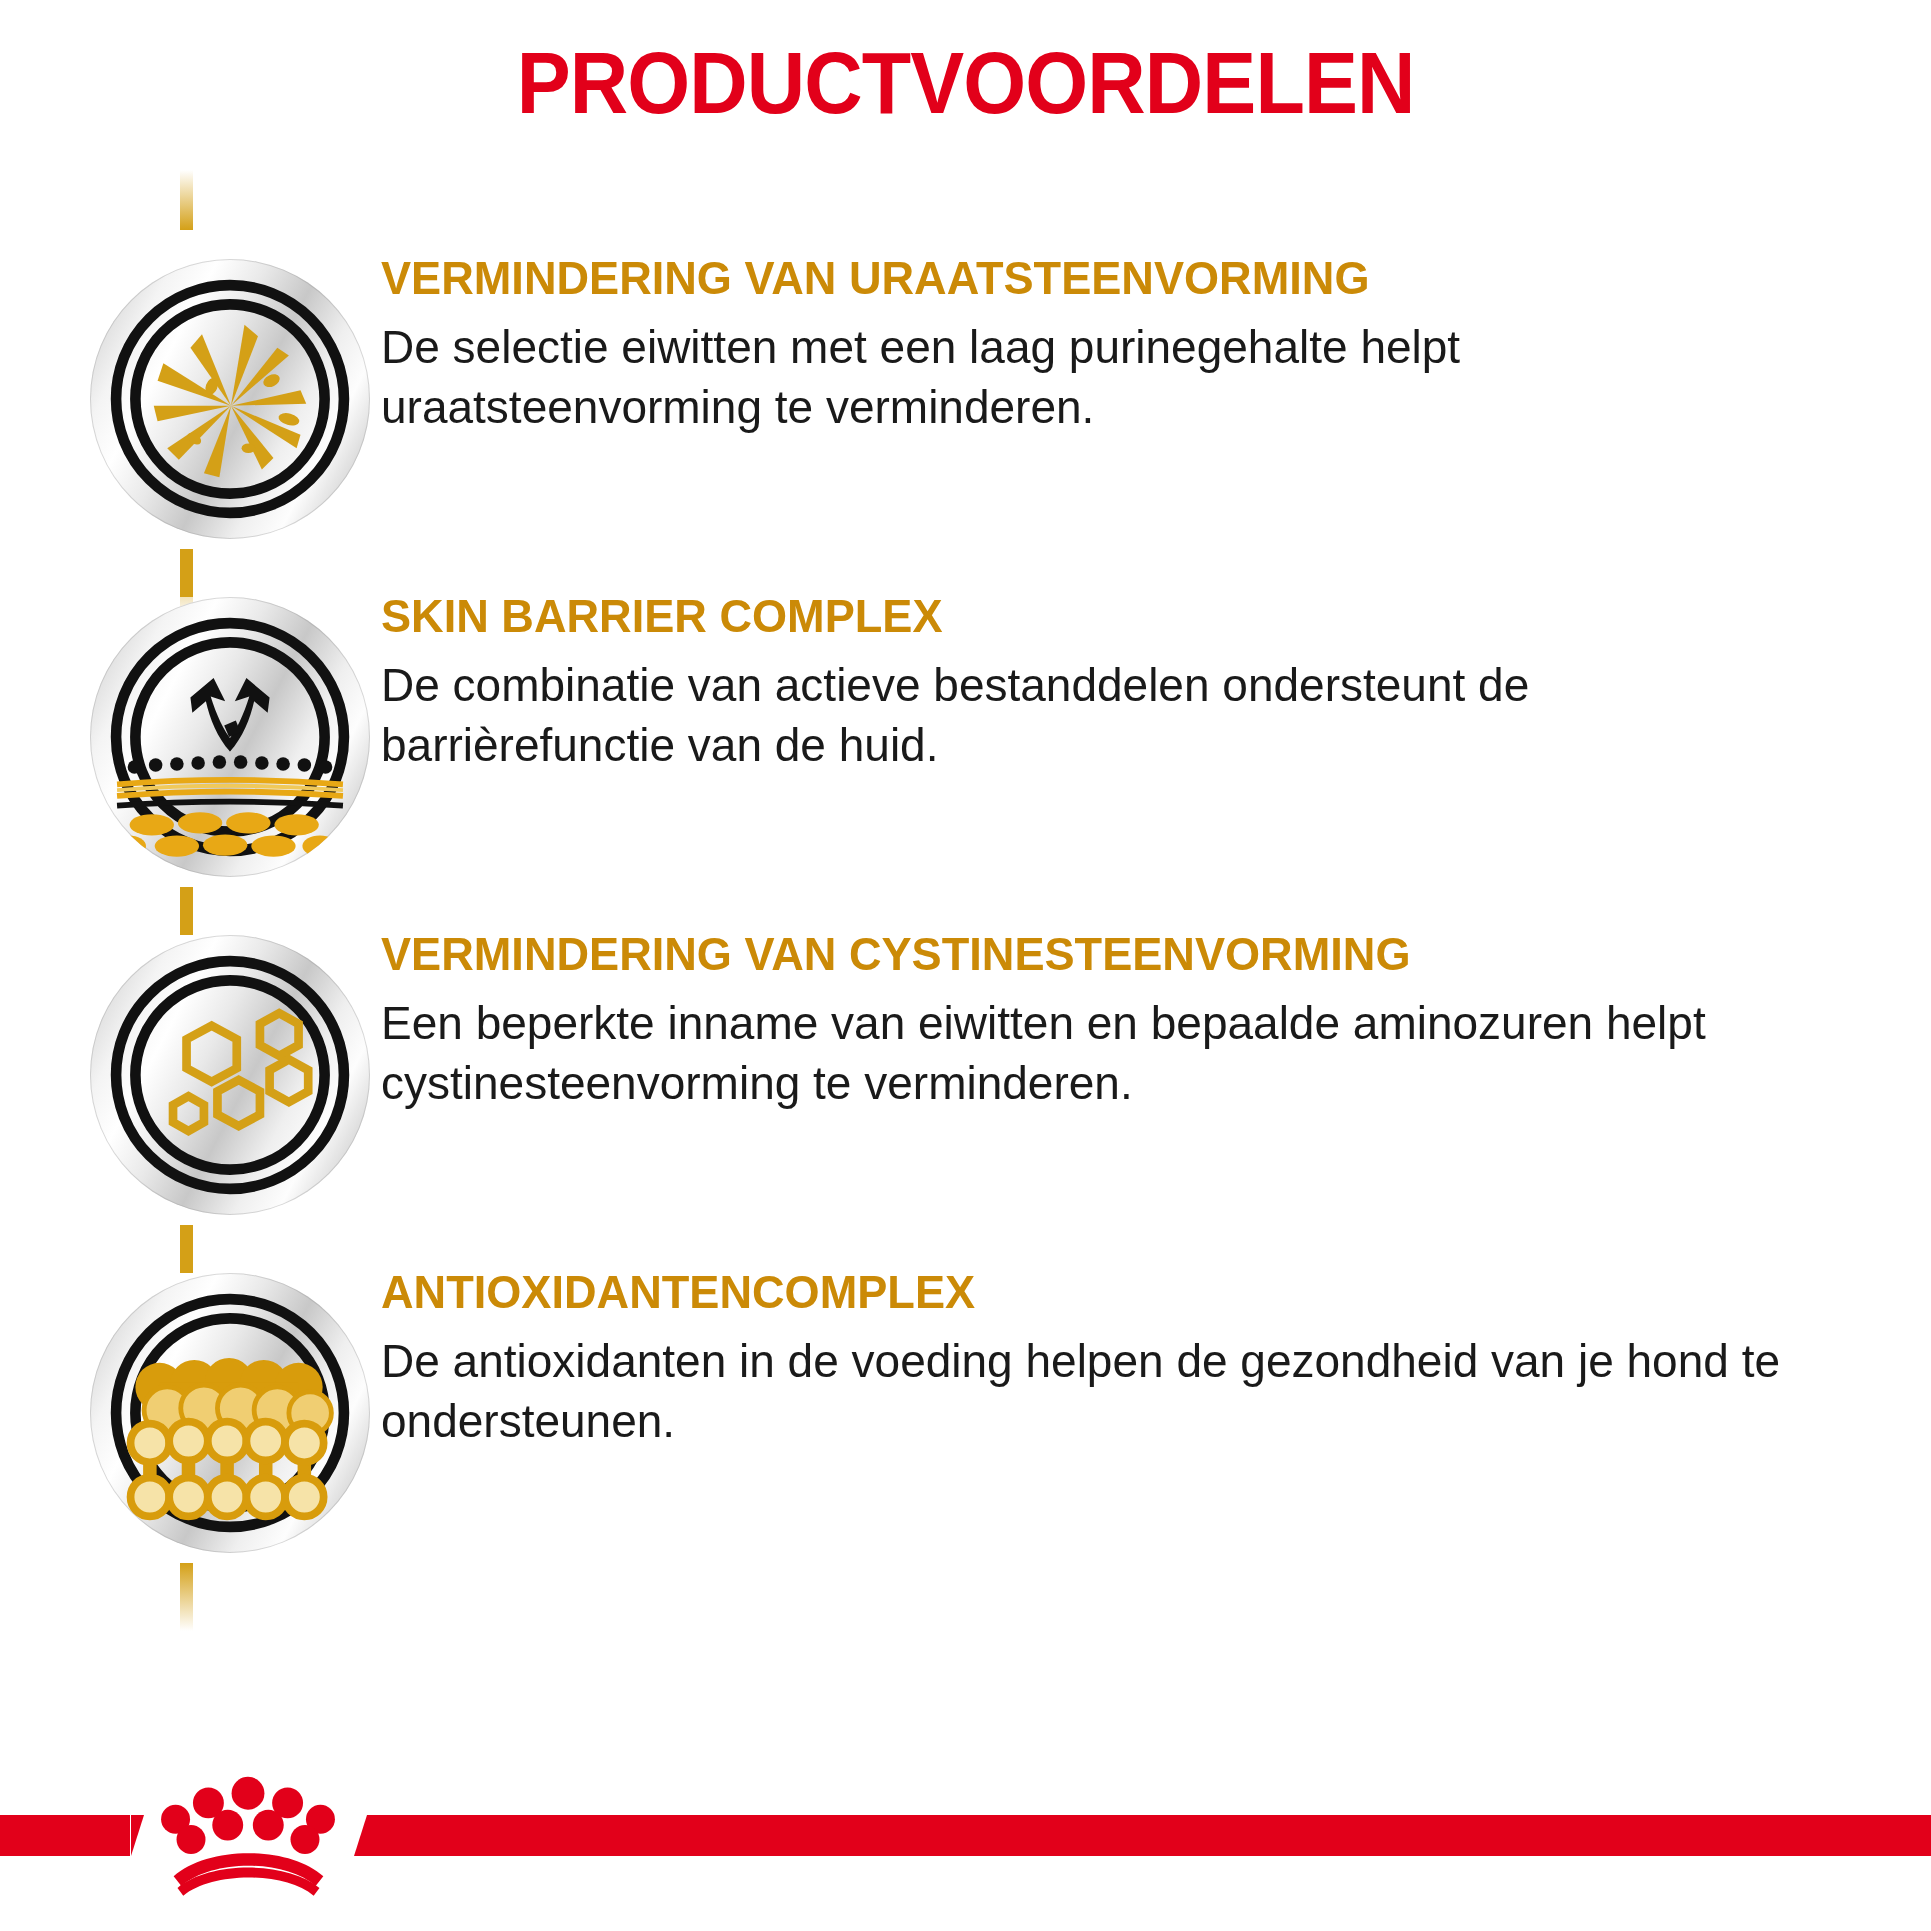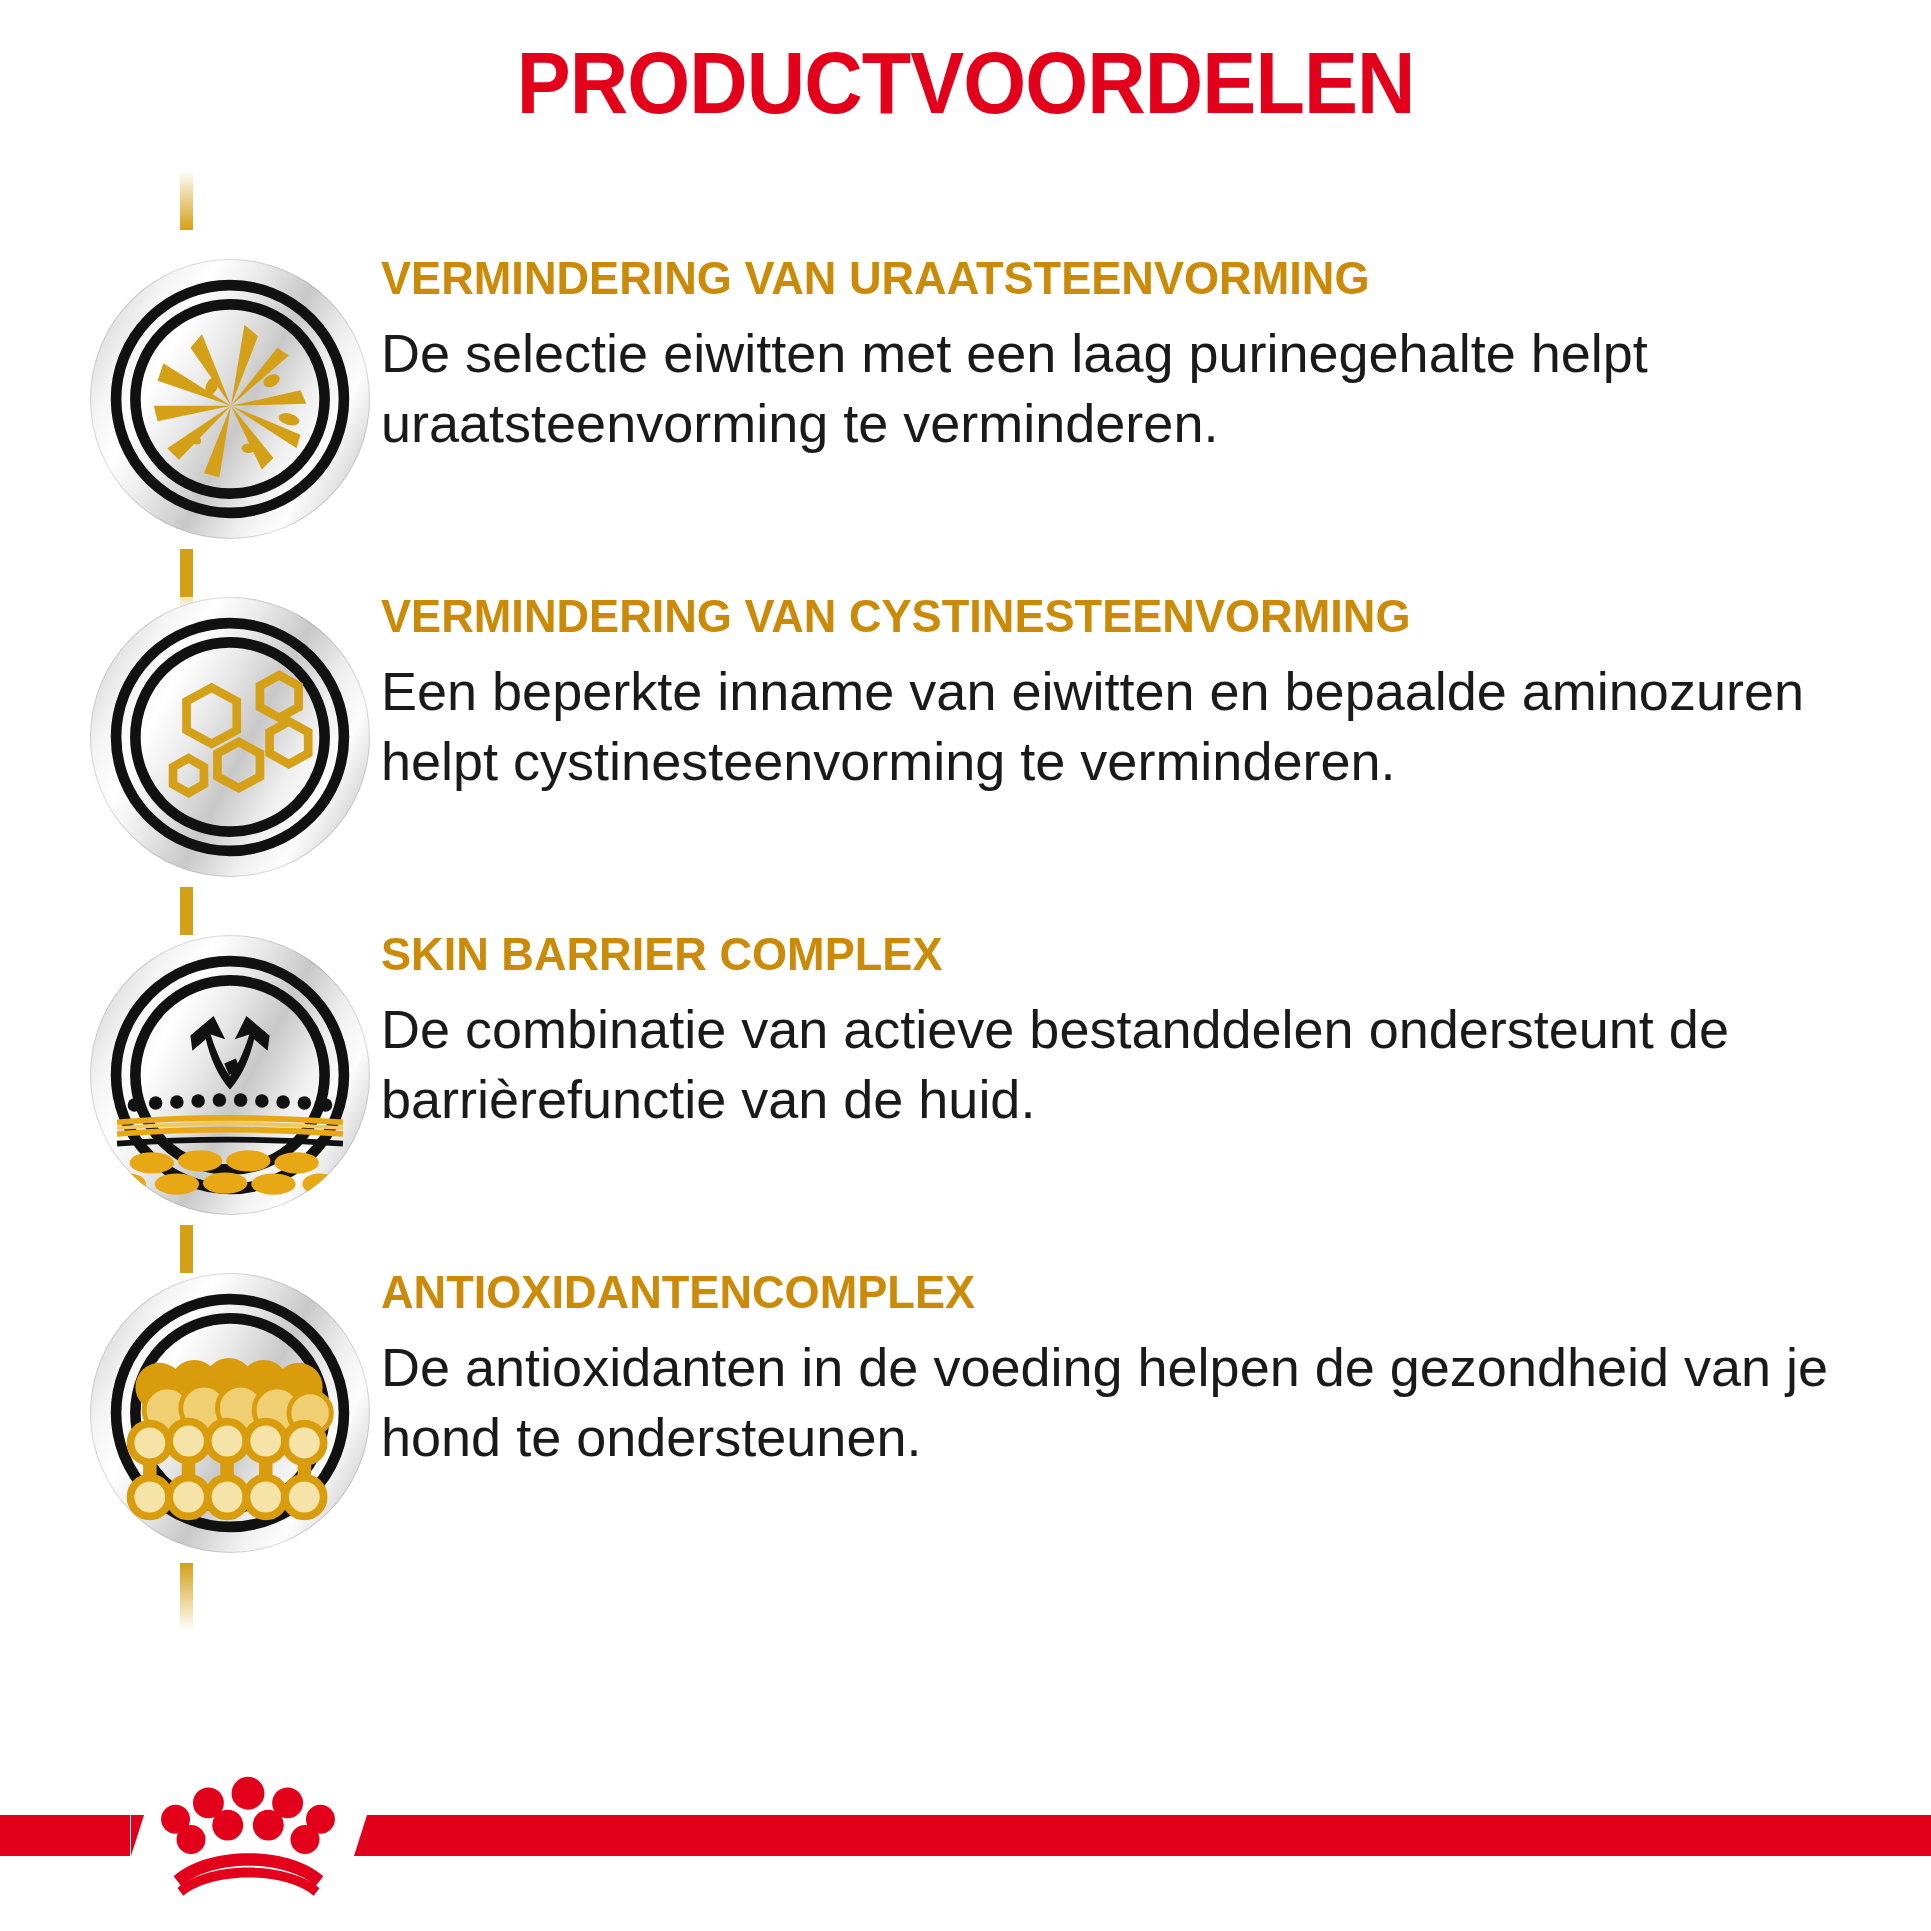--- a/index.html
+++ b/index.html
@@ -130,21 +130,21 @@
     letter-spacing: 0px;
     transform: scaleX(0.96);
     transform-origin: left center;
     white-space: nowrap;
     margin: 0 0 15.4px 0;
   }
 
   .benefit-body {
     font-family: "Liberation Sans", sans-serif;
     font-weight: 400;
-    font-size: 54px;
+    font-size: 46px;
     line-height: 1.30;
     color: #1a1a1a;
     margin: 0;
     max-width: 1448px;
   }
 
   
   .footer {
     position: absolute;
     left: 0;
@@ -243,100 +243,100 @@
         <div class="connector" style="top:319px; height:48px;"></div>
         <div class="medal">
           <svg viewBox="0 0 290 290" xmlns="http://www.w3.org/2000/svg">
             <circle cx="145" cy="145" r="118" fill="none" stroke="#111111" stroke-width="11"></circle>
             <g fill="none" stroke="#111111" stroke-width="11" stroke-linecap="butt">
               <path d="M 145 47 A 98 98 0 0 0 47 145"></path>
               <path d="M 145 47 A 98 98 0 0 1 243 145"></path>
               <path d="M 145 243 A 98 98 0 0 1 47 145"></path>
               <path d="M 145 243 A 98 98 0 0 0 243 145"></path>
             </g>
-            <g fill="none" stroke="#d4a017" stroke-width="9" stroke-linejoin="miter">
-
-              <polygon points="100,108 126,94 152,108 152,138 126,152 100,138"></polygon>
-
-              <polygon points="176,92 196,81 216,92 216,114 196,125 176,114"></polygon>
-
-              <polygon points="186,140 206,129 226,140 226,162 206,173 186,162"></polygon>
-
-              <polygon points="132,162 154,150 176,162 176,186 154,198 132,186"></polygon>
-
-              <polygon points="86,176 102,167 118,176 118,194 102,203 86,194"></polygon>
+
+            <g fill="#111111">
+              <path d="M145 160 C 132 146 124 126 120 108 L106 120 L104 104 L128 84 L140 108 L125 103 C131 122 138 138 148 150 Z"></path>
+              <path d="M145 160 C 158 146 166 126 170 108 L184 120 L186 104 L162 84 L150 108 L165 103 C159 122 152 138 142 150 Z"></path>
+              <path d="M139 133 l12 -5 l5 12 l-12 5 z"></path>
+            </g>
+
+            <g fill="#111111">
+              <circle cx="46" cy="176" r="7"></circle>
+                <circle cx="68" cy="174" r="7"></circle>
+              <circle cx="90" cy="173" r="7"></circle>
+                <circle cx="112" cy="172" r="7"></circle>
+              <circle cx="134" cy="171" r="7"></circle>
+                <circle cx="156" cy="171" r="7"></circle>
+              <circle cx="178" cy="172" r="7"></circle>
+                <circle cx="200" cy="173" r="7"></circle>
+              <circle cx="222" cy="174" r="7"></circle>
+                <circle cx="244" cy="176" r="7"></circle>
+            </g>
+
+            <g stroke="#e8a815" fill="none" stroke-width="6">
+              <path d="M28 194 Q145 185 262 194"></path>
+              <path d="M28 206 Q145 197 262 206"></path>
+            </g>
+            <g stroke="#f0c95a" fill="none" stroke-width="4">
+              <path d="M28 200 Q145 191 262 200"></path>
+            </g>
+            <path d="M28 216 Q145 208 262 216" stroke="#111111" stroke-width="6" fill="none"></path>
+
+            <g fill="#e8a815">
+              <ellipse cx="64" cy="236" rx="23" ry="11"></ellipse>
+              <ellipse cx="114" cy="234" rx="23" ry="11"></ellipse>
+              <ellipse cx="164" cy="234" rx="23" ry="11"></ellipse>
+              <ellipse cx="214" cy="236" rx="23" ry="11"></ellipse>
+              <ellipse cx="90" cy="258" rx="23" ry="11"></ellipse>
+              <ellipse cx="140" cy="257" rx="23" ry="11"></ellipse>
+              <ellipse cx="190" cy="258" rx="23" ry="11"></ellipse>
+              <ellipse cx="40" cy="258" rx="18" ry="11"></ellipse>
+              <ellipse cx="238" cy="258" rx="18" ry="11"></ellipse>
             </g>
           </svg>
         </div>
       </div>
       <div class="text-col">
-        <h2 class="benefit-heading">VERMINDERING VAN CYSTINESTEENVORMING</h2>
-        <p class="benefit-body">Een beperkte inname van eiwitten en bepaalde aminozuren helpt cystinesteenvorming te verminderen.</p>
+        <h2 class="benefit-heading">SKIN BARRIER COMPLEX</h2>
+        <p class="benefit-body">De combinatie van actieve bestanddelen ondersteunt de barrièrefunctie van de huid.</p>
       </div>
     </div>
 
     <div class="benefit-row">
       <div class="icon-col">
         <div class="connector" style="top:-19.3px; height:48px;"></div>
         <div class="connector" style="top:319px; height:48px;"></div>
         <div class="medal">
           <svg viewBox="0 0 290 290" xmlns="http://www.w3.org/2000/svg">
             <circle cx="145" cy="145" r="118" fill="none" stroke="#111111" stroke-width="11"></circle>
             <g fill="none" stroke="#111111" stroke-width="11" stroke-linecap="butt">
               <path d="M 145 47 A 98 98 0 0 0 47 145"></path>
               <path d="M 145 47 A 98 98 0 0 1 243 145"></path>
               <path d="M 145 243 A 98 98 0 0 1 47 145"></path>
               <path d="M 145 243 A 98 98 0 0 0 243 145"></path>
             </g>
-
-            <g fill="#111111">
-              <path d="M145 160 C 132 146 124 126 120 108 L106 120 L104 104 L128 84 L140 108 L125 103 C131 122 138 138 148 150 Z"></path>
-              <path d="M145 160 C 158 146 166 126 170 108 L184 120 L186 104 L162 84 L150 108 L165 103 C159 122 152 138 142 150 Z"></path>
-              <path d="M139 133 l12 -5 l5 12 l-12 5 z"></path>
-            </g>
-
-            <g fill="#111111">
-              <circle cx="46" cy="176" r="7"></circle>
-                <circle cx="68" cy="174" r="7"></circle>
-              <circle cx="90" cy="173" r="7"></circle>
-                <circle cx="112" cy="172" r="7"></circle>
-              <circle cx="134" cy="171" r="7"></circle>
-                <circle cx="156" cy="171" r="7"></circle>
-              <circle cx="178" cy="172" r="7"></circle>
-                <circle cx="200" cy="173" r="7"></circle>
-              <circle cx="222" cy="174" r="7"></circle>
-                <circle cx="244" cy="176" r="7"></circle>
-            </g>
-
-            <g stroke="#e8a815" fill="none" stroke-width="6">
-              <path d="M28 194 Q145 185 262 194"></path>
-              <path d="M28 206 Q145 197 262 206"></path>
-            </g>
-            <g stroke="#f0c95a" fill="none" stroke-width="4">
-              <path d="M28 200 Q145 191 262 200"></path>
-            </g>
-            <path d="M28 216 Q145 208 262 216" stroke="#111111" stroke-width="6" fill="none"></path>
-
-            <g fill="#e8a815">
-              <ellipse cx="64" cy="236" rx="23" ry="11"></ellipse>
-              <ellipse cx="114" cy="234" rx="23" ry="11"></ellipse>
-              <ellipse cx="164" cy="234" rx="23" ry="11"></ellipse>
-              <ellipse cx="214" cy="236" rx="23" ry="11"></ellipse>
-              <ellipse cx="90" cy="258" rx="23" ry="11"></ellipse>
-              <ellipse cx="140" cy="257" rx="23" ry="11"></ellipse>
-              <ellipse cx="190" cy="258" rx="23" ry="11"></ellipse>
-              <ellipse cx="40" cy="258" rx="18" ry="11"></ellipse>
-              <ellipse cx="238" cy="258" rx="18" ry="11"></ellipse>
+            <g fill="none" stroke="#d4a017" stroke-width="9" stroke-linejoin="miter">
+
+              <polygon points="100,108 126,94 152,108 152,138 126,152 100,138"></polygon>
+
+              <polygon points="176,92 196,81 216,92 216,114 196,125 176,114"></polygon>
+
+              <polygon points="186,140 206,129 226,140 226,162 206,173 186,162"></polygon>
+
+              <polygon points="132,162 154,150 176,162 176,186 154,198 132,186"></polygon>
+
+              <polygon points="86,176 102,167 118,176 118,194 102,203 86,194"></polygon>
             </g>
           </svg>
         </div>
       </div>
       <div class="text-col">
-        <h2 class="benefit-heading">SKIN BARRIER COMPLEX</h2>
-        <p class="benefit-body">De combinatie van actieve bestanddelen ondersteunt de barrièrefunctie van de huid.</p>
+        <h2 class="benefit-heading">VERMINDERING VAN CYSTINESTEENVORMING</h2>
+        <p class="benefit-body">Een beperkte inname van eiwitten en bepaalde aminozuren helpt cystinesteenvorming te verminderen.</p>
       </div>
     </div>
 
     <div class="benefit-row">
       <div class="icon-col">
         <div class="connector" style="top:-19.3px; height:48px;"></div>
         <div class="connector conn-bottom-fade" style="top:319px;"></div>
         <div class="medal">
           <svg viewBox="0 0 290 290" xmlns="http://www.w3.org/2000/svg">
             <circle cx="145" cy="145" r="118" fill="none" stroke="#111111" stroke-width="11"></circle>

